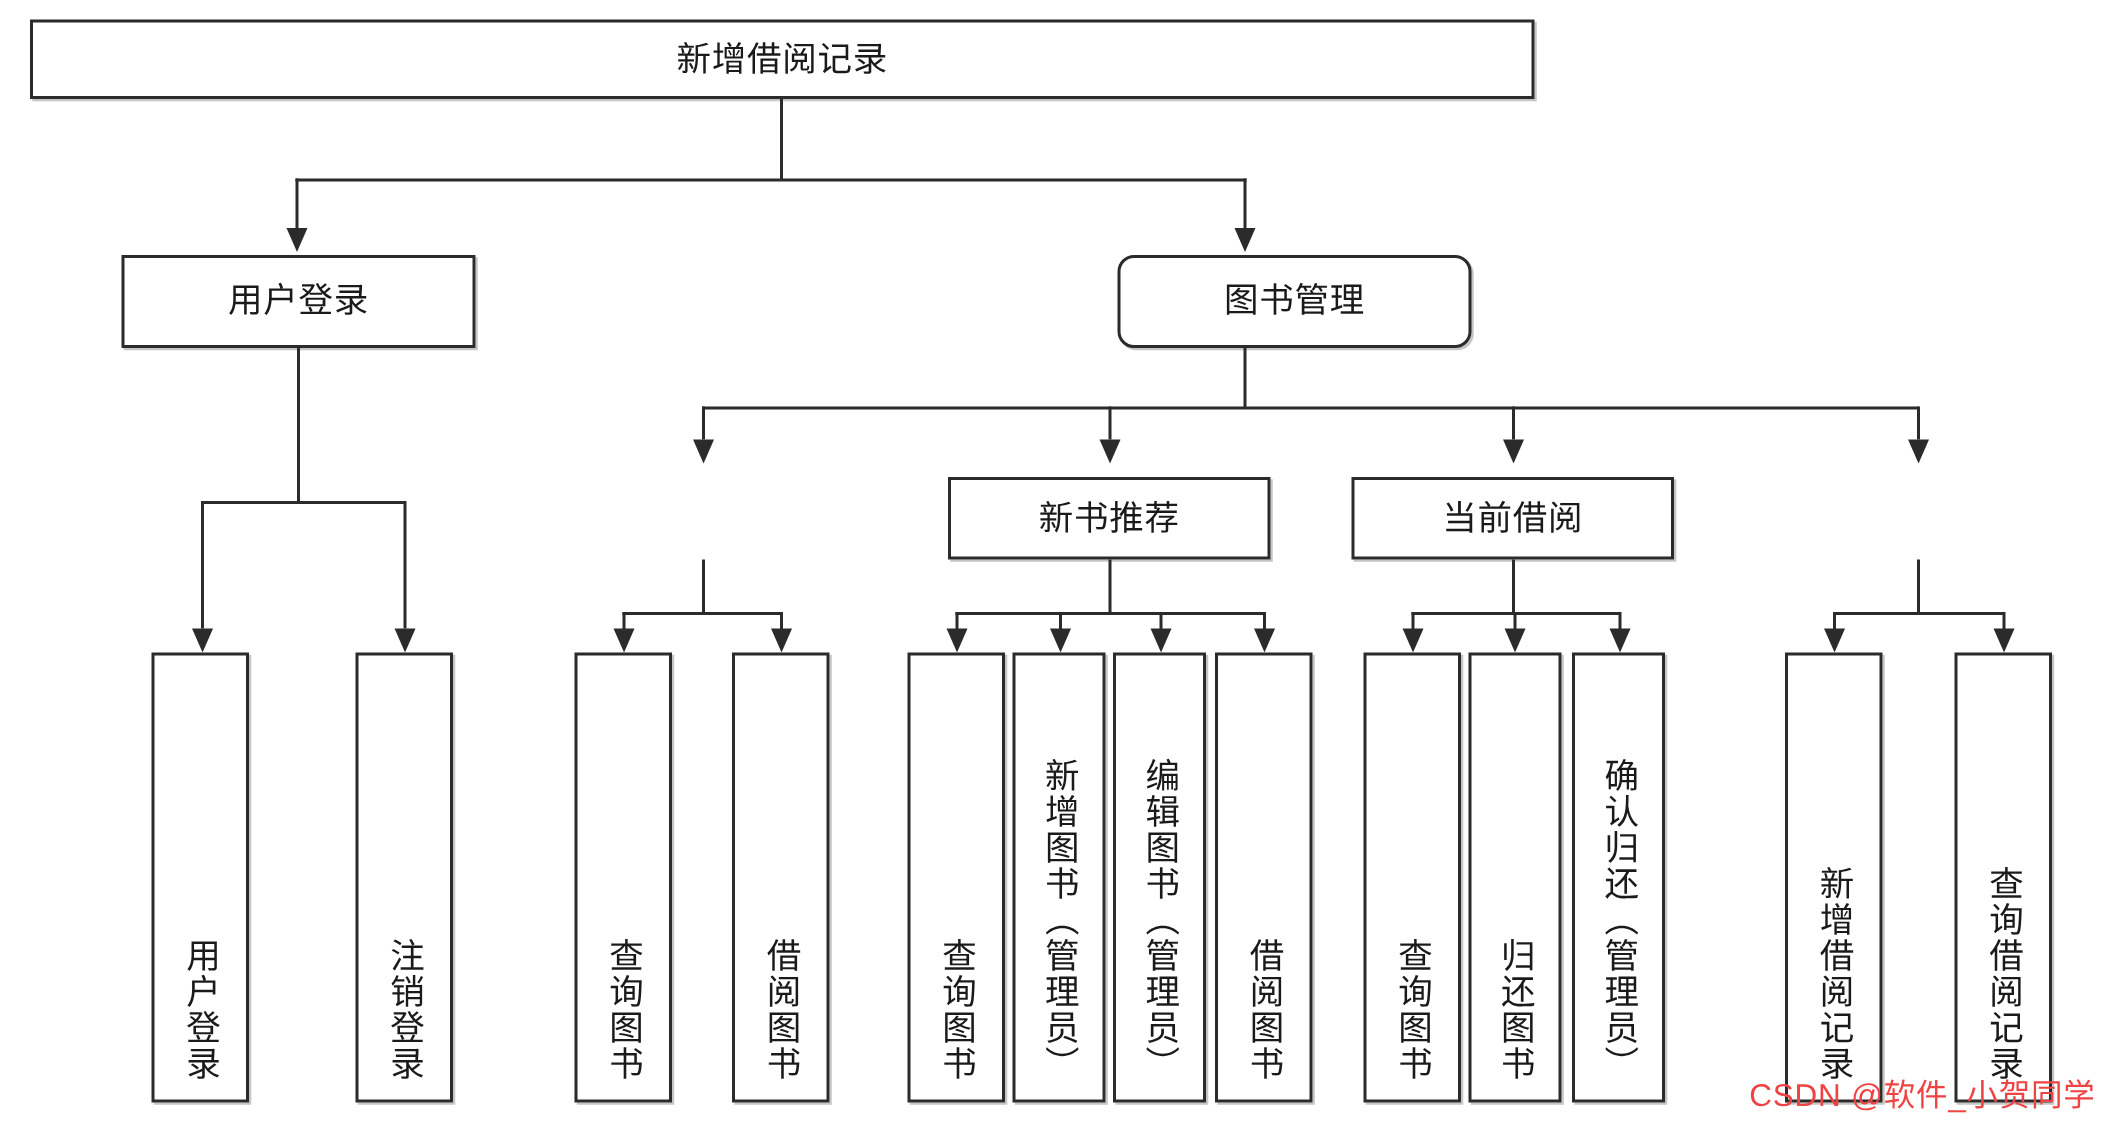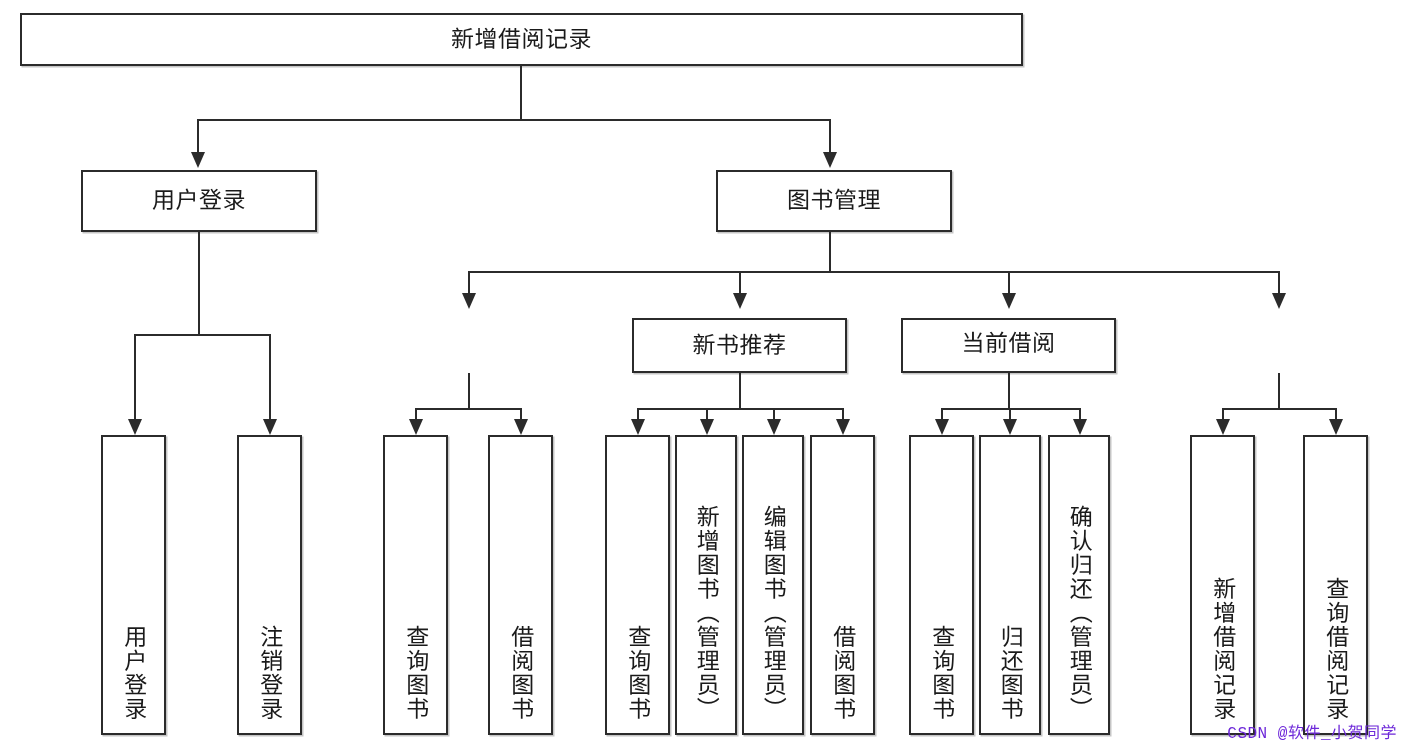--- a/index.html
+++ b/index.html
@@ -65,26 +65,25 @@
     width: 0;
     height: 0;
     border-left: 7px solid transparent;
     border-right: 7px solid transparent;
     border-top: 16px solid #2b2b2b;
   }
   #watermark {
     position: absolute;
     right: 8px;
     bottom: 4px;
-    font-size: 16px;
-    color: #6d28d9;
+    font-size: 21px;
+    color: #ef4444;
     letter-spacing: 0.5px;
     white-space: nowrap;
     user-select: none;
-    font-family: Liberation Mono, monospace;
   }
 </style>
 </head>
 <body>
 
 <div id="canvas">
 
   <div class="node node-root" style="left:20px; top:13px; width:1003px; height:53px;">
     <span class="node-h">新增借阅记录</span>
   </div>
@@ -96,21 +95,21 @@
   <div class="edge edge-v" style="left:197px; top:119px; height:33px;"></div>
   <div class="arrow" style="left:191px; top:152px;"></div>
 
   <div class="edge edge-v" style="left:829px; top:119px; height:33px;"></div>
   <div class="arrow" style="left:823px; top:152px;"></div>
 
   <div class="node" style="left:81px; top:170px; width:236px; height:62px;">
     <span class="node-h">用户登录</span>
   </div>
 
-  <div class="node" style="left:716px; top:170px; width:236px; height:62px;">
+  <div class="node" style="left:745px; top:170px; width:236px; height:62px;border-radius:11px;">
     <span class="node-h">图书管理</span>
   </div>
 
   <div class="edge edge-v" style="left:198px; top:232px; height:103px;"></div>
   <div class="edge edge-h" style="left:134px; top:334px; width:136px;"></div>
   <div class="edge edge-v" style="left:134px; top:334px; height:85px;"></div>
   <div class="arrow" style="left:128px; top:419px;"></div>
   <div class="edge edge-v" style="left:269px; top:334px; height:85px;"></div>
   <div class="arrow" style="left:263px; top:419px;"></div>
 
@@ -121,21 +120,21 @@
   <div class="edge edge-v" style="left:739px; top:271px; height:22px;"></div>
   <div class="arrow" style="left:733px; top:293px;"></div>
   <div class="edge edge-v" style="left:1008px; top:271px; height:22px;"></div>
   <div class="arrow" style="left:1002px; top:293px;"></div>
   <div class="edge edge-v" style="left:1278px; top:271px; height:22px;"></div>
   <div class="arrow" style="left:1272px; top:293px;"></div>
 
   <div class="node" style="left:632px; top:318px; width:215px; height:55px;">
     <span class="node-h">新书推荐</span>
   </div>
-  <div class="node" style="left:901px; top:318px; width:215px; height:55px;font-family:Liberation Mono, monospace;">
+  <div class="node" style="left:901px; top:318px; width:215px; height:55px;">
     <span class="node-h">当前借阅</span>
   </div>
 
   <div class="edge edge-v" style="left:468px; top:373px; height:36px;"></div>
   <div class="edge edge-h" style="left:415px; top:408px; width:106px;"></div>
   <div class="edge edge-v" style="left:415px; top:408px; height:12px;"></div>
   <div class="arrow" style="left:409px; top:419px;"></div>
   <div class="edge edge-v" style="left:520px; top:408px; height:12px;"></div>
   <div class="arrow" style="left:514px; top:419px;"></div>
 

